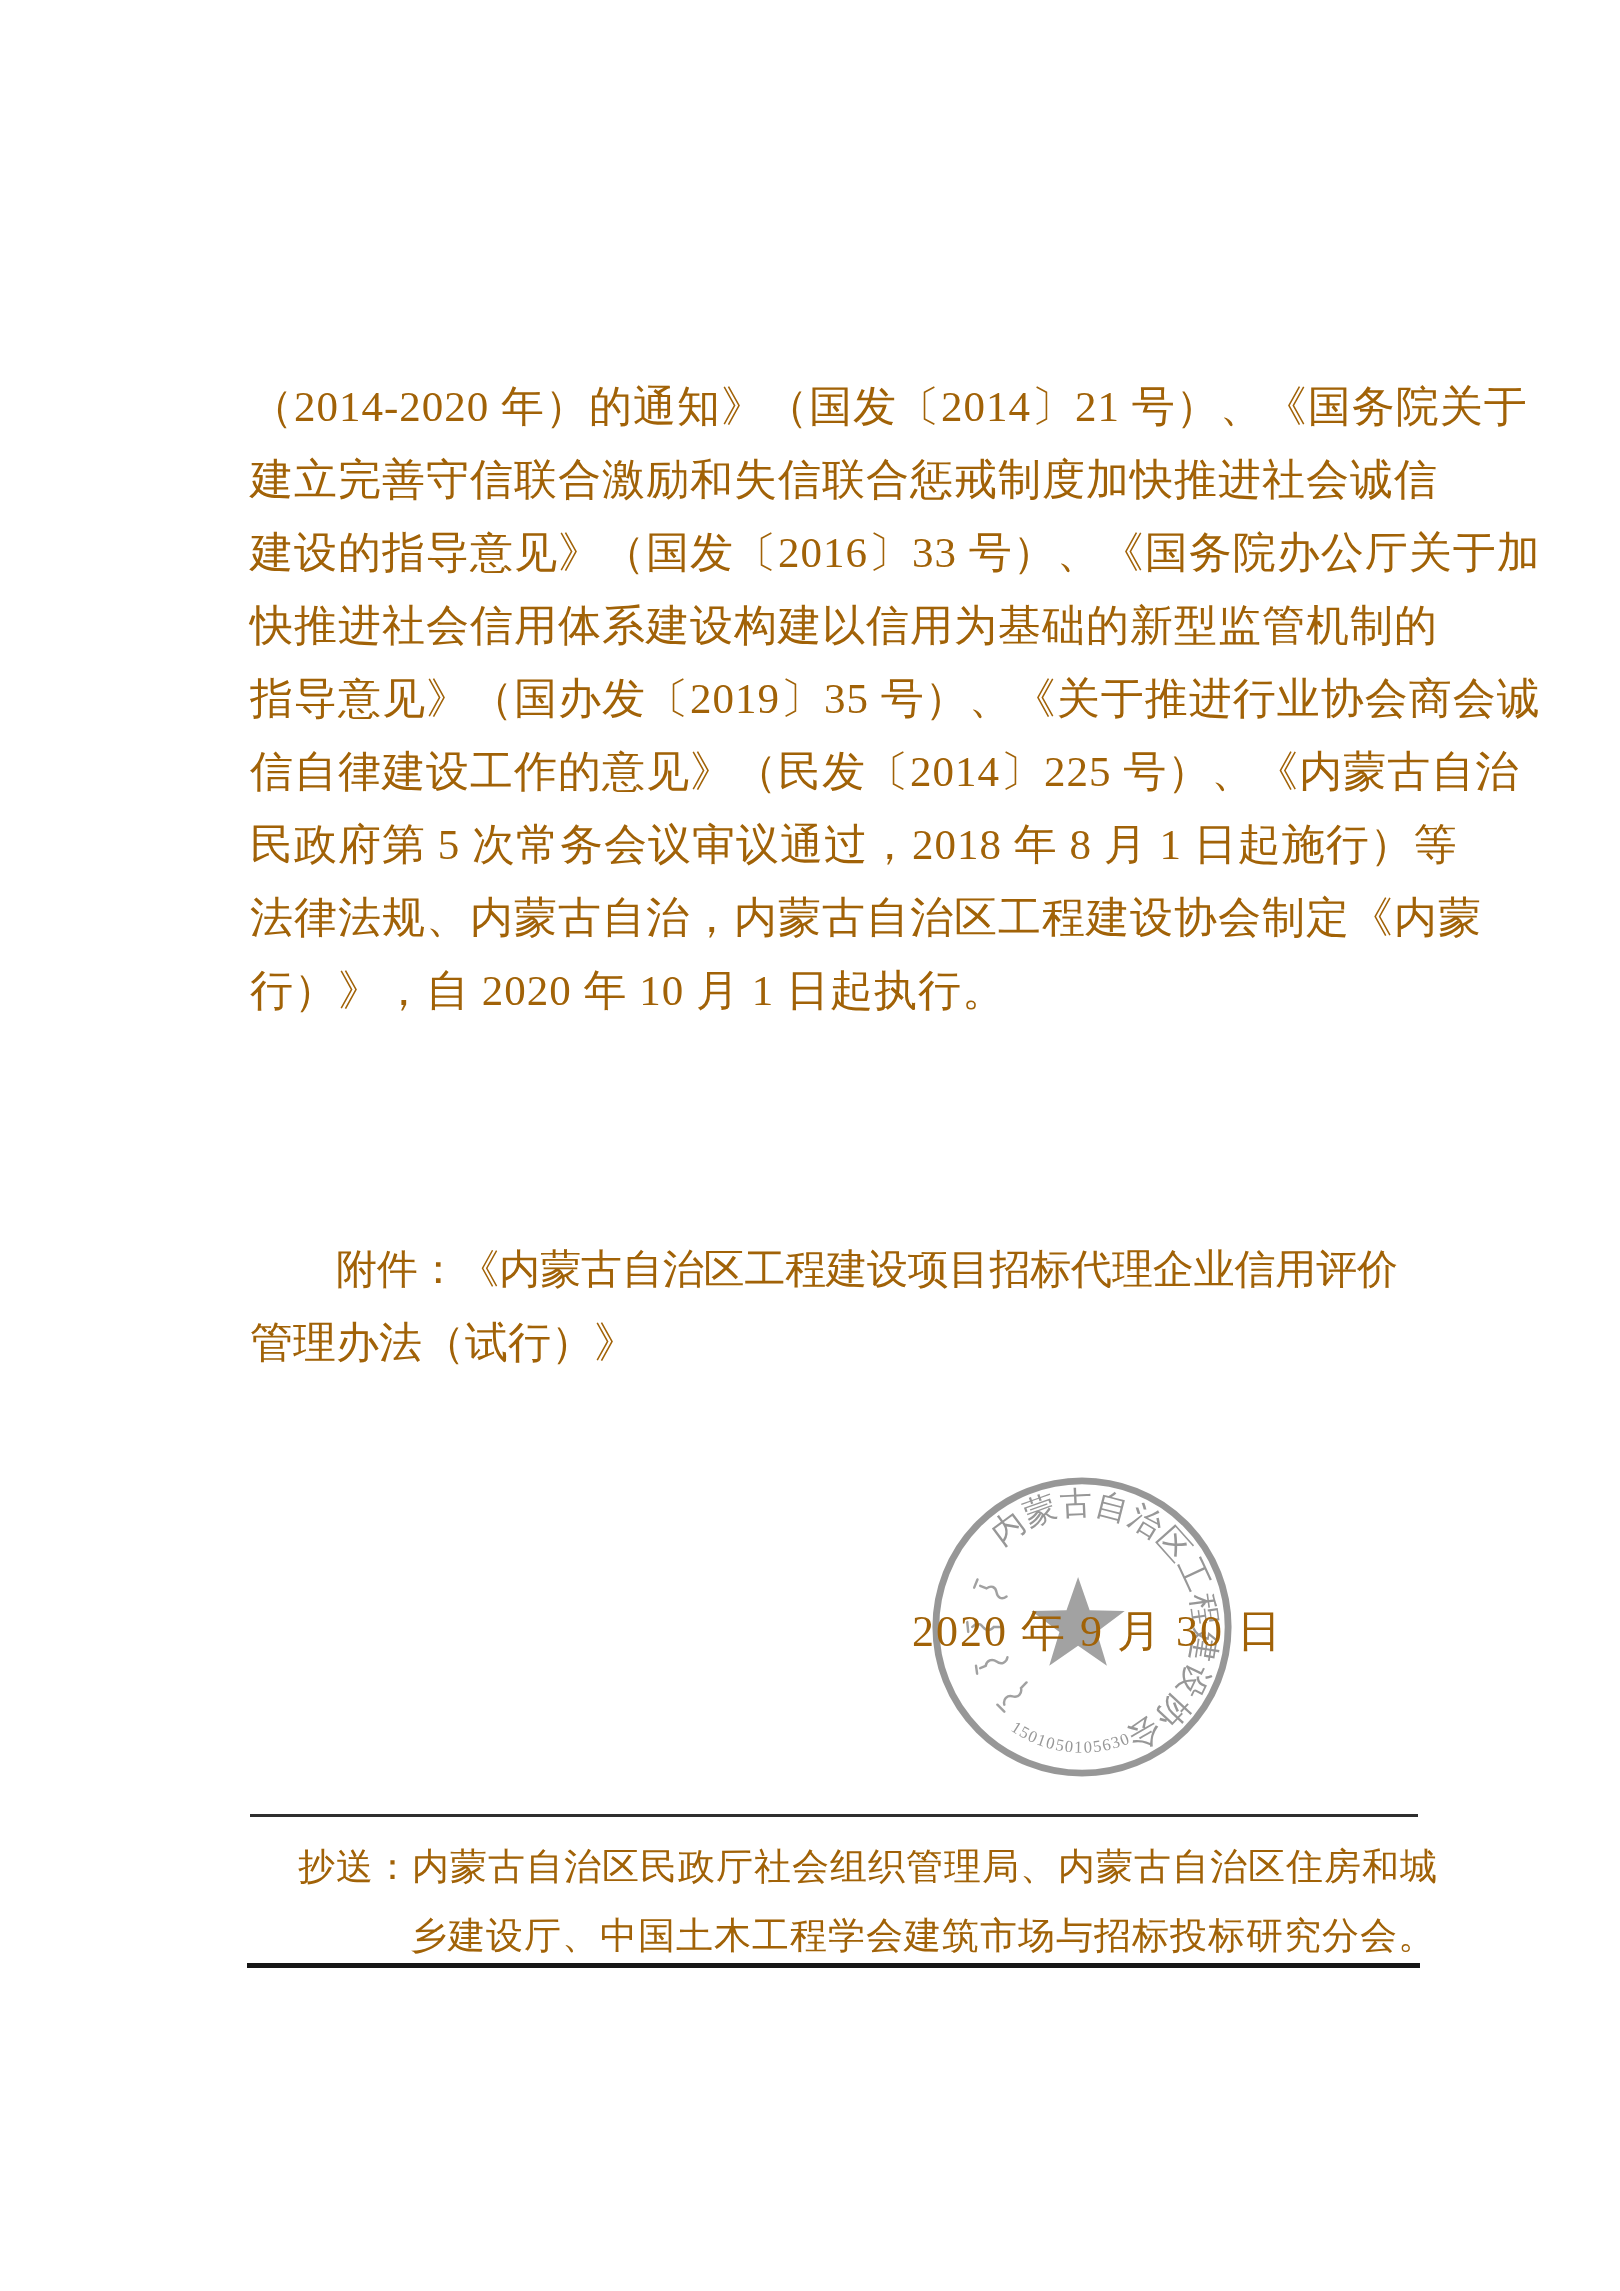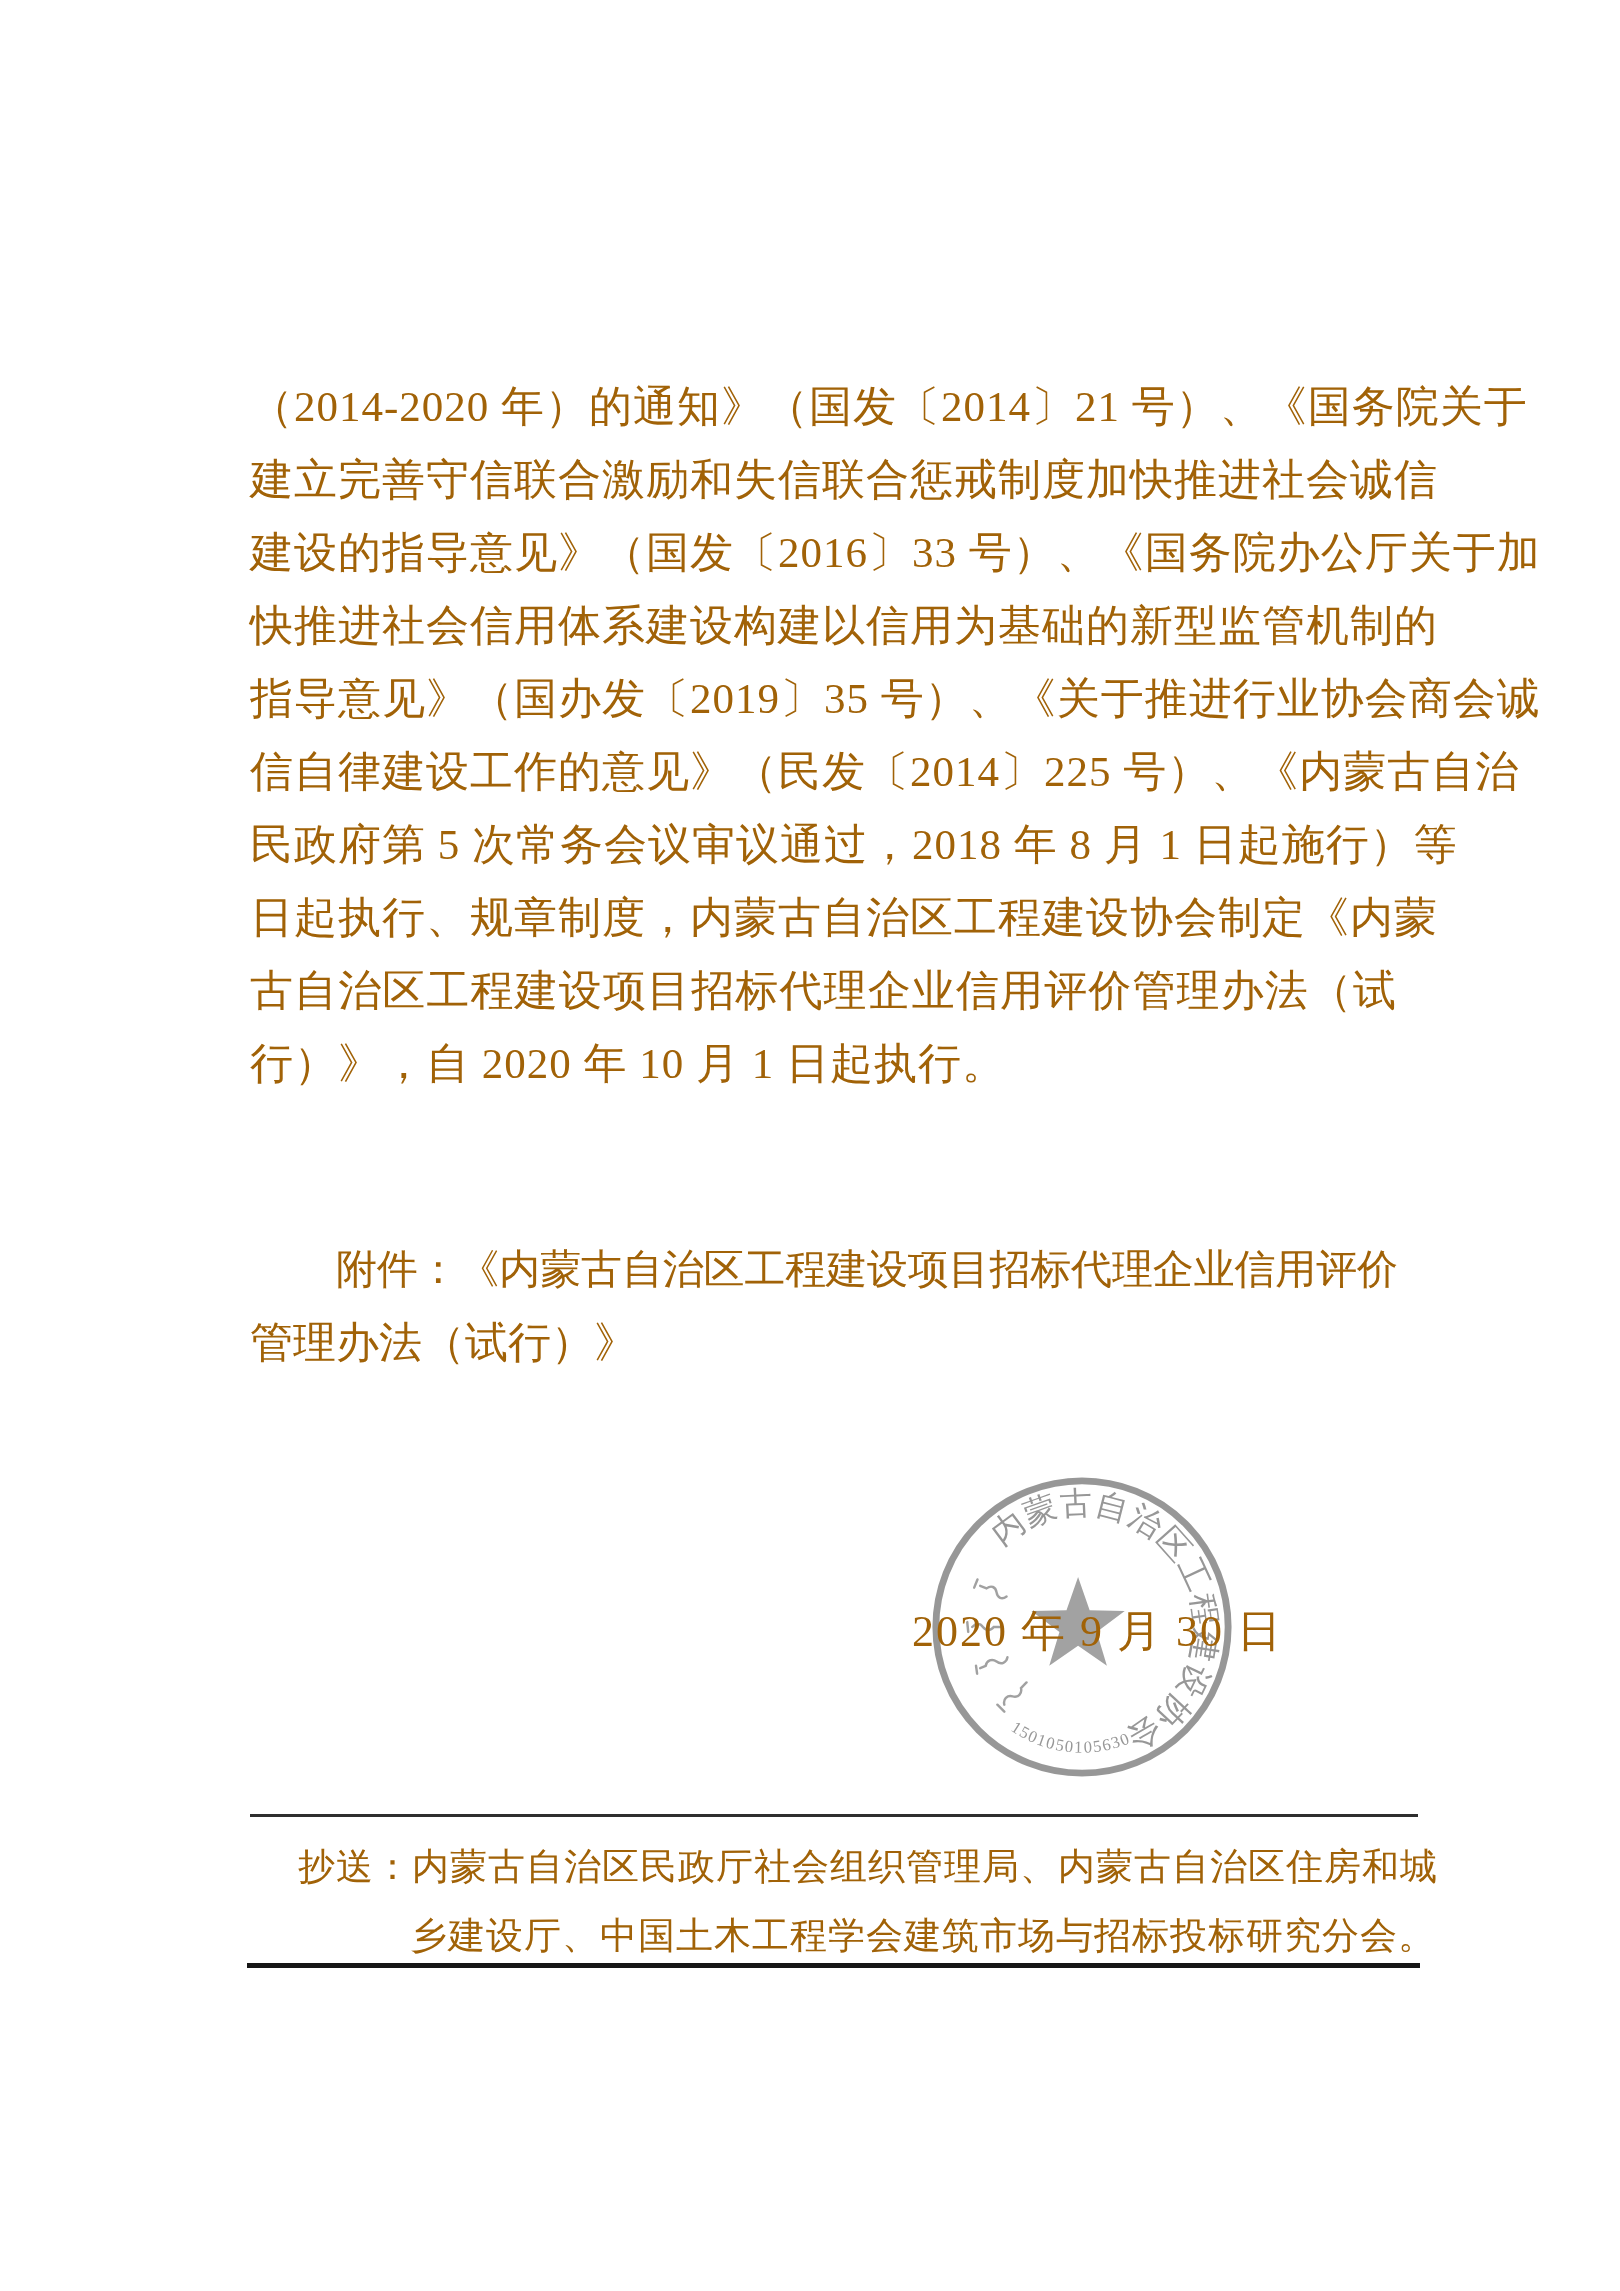--- a/index.html
+++ b/index.html
@@ -126,22 +126,21 @@
 <div class="page">
 
   <div class="body-text">
     <div class="line">（2014-2020 年）的通知》（国发〔2014〕21 号）、《国务院关于</div>
     <div class="line">建立完善守信联合激励和失信联合惩戒制度加快推进社会诚信</div>
     <div class="line">建设的指导意见》（国发〔2016〕33 号）、《国务院办公厅关于加</div>
     <div class="line">快推进社会信用体系建设构建以信用为基础的新型监管机制的</div>
     <div class="line">指导意见》（国办发〔2019〕35 号）、《关于推进行业协会商会诚</div>
     <div class="line">信自律建设工作的意见》（民发〔2014〕225 号）、《内蒙古自治</div>
     <div class="line">民政府第 5 次常务会议审议通过，2018 年 8 月 1 日起施行）等</div>
-    <div class="line">日起执行、规章制度，内蒙古自治区工程建设协会制定《内蒙</div>
-    <div class="line">古自治区工程建设项目招标代理企业信用评价管理办法（试</div>
+    <div class="line">法律法规、内蒙古自治，内蒙古自治区工程建设协会制定《内蒙</div>
     <div class="line para-end">行）》，自 2020 年 10 月 1 日起执行。</div>
   </div>
 
   <div class="attachment">
     <div class="line indent2">附件：《内蒙古自治区工程建设项目招标代理企业信用评价</div>
     <div class="line">管理办法（试行）》</div>
   </div>
 
   <svg class="seal" viewBox="0 0 312 312" xmlns="http://www.w3.org/2000/svg">
     <defs>

